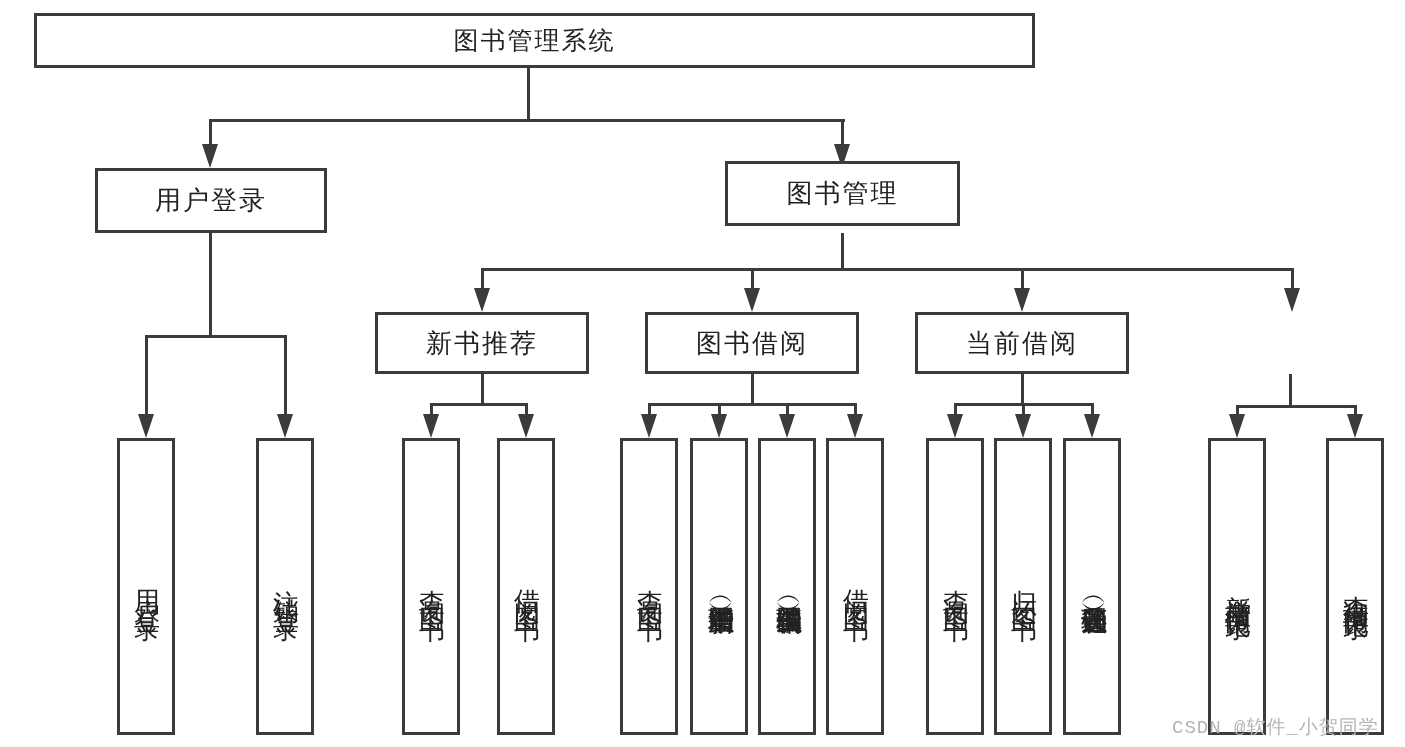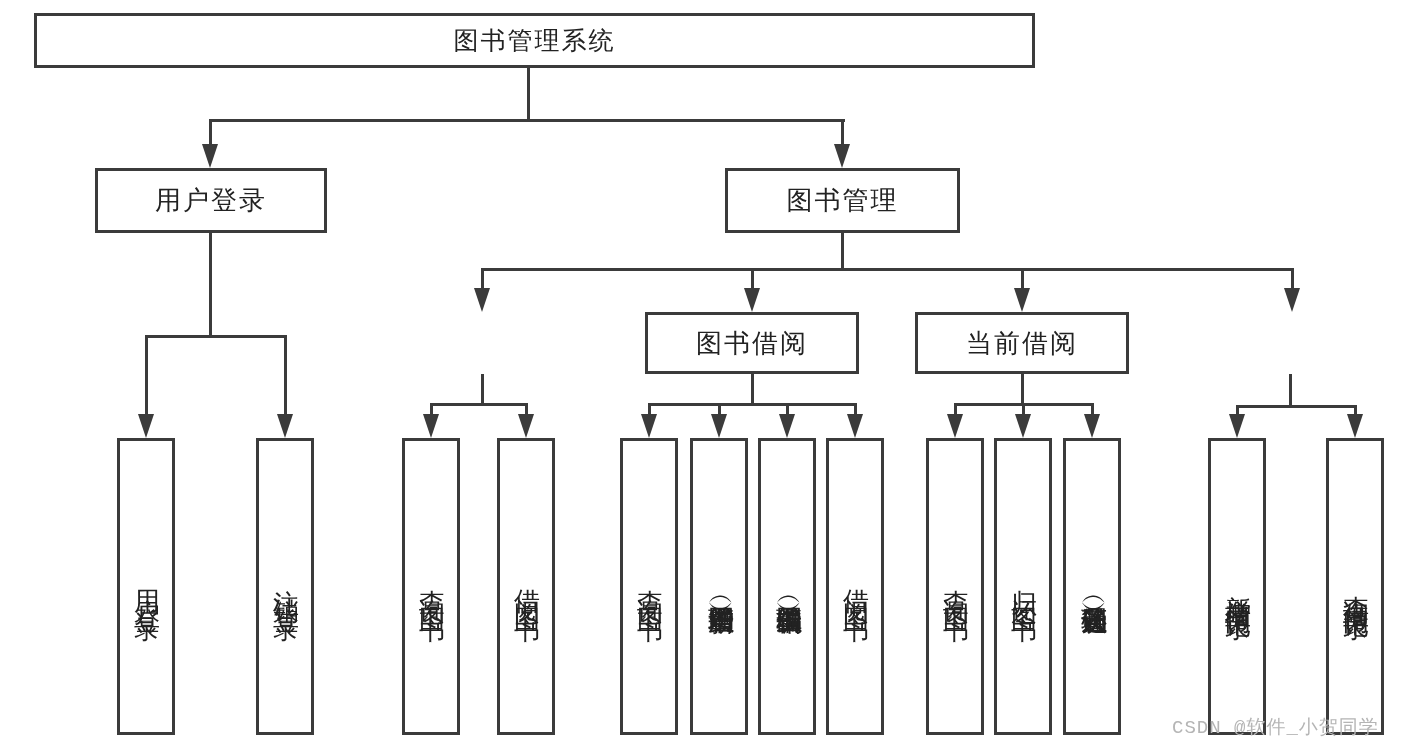--- a/index.html
+++ b/index.html
@@ -69,21 +69,21 @@
   <div class="vline" style="left:515px;top:68px;height:53px"></div>
   <div class="hline" style="left:197px;top:119px;width:636px"></div>
   <div class="vline" style="left:197px;top:119px;height:26px"></div>
   <div class="arrow" style="left:190px;top:144px"></div>
   <div class="vline" style="left:829px;top:119px;height:26px"></div>
   <div class="arrow" style="left:822px;top:144px"></div>
 
   <div class="node" style="left:83px;top:168px;width:232px;height:65px">
     <span>用户登录</span>
   </div>
-  <div class="node" style="left:713px;top:168px;width:235px;height:65px">
+  <div class="node" style="left:713px;top:161px;width:235px;height:65px">
     <span>图书管理</span>
   </div>
 
   <div class="vline" style="left:197px;top:233px;height:104px"></div>
   <div class="hline" style="left:133px;top:335px;width:142px"></div>
   <div class="vline" style="left:133px;top:335px;height:80px"></div>
   <div class="arrow" style="left:126px;top:414px"></div>
   <div class="vline" style="left:272px;top:335px;height:80px"></div>
   <div class="arrow" style="left:265px;top:414px"></div>
 
@@ -91,20 +91,23 @@
   <div class="hline" style="left:469px;top:268px;width:813px"></div>
   <div class="vline" style="left:469px;top:268px;height:22px"></div>
   <div class="arrow" style="left:462px;top:288px"></div>
   <div class="vline" style="left:739px;top:268px;height:22px"></div>
   <div class="arrow" style="left:732px;top:288px"></div>
   <div class="vline" style="left:1009px;top:268px;height:22px"></div>
   <div class="arrow" style="left:1002px;top:288px"></div>
   <div class="vline" style="left:1279px;top:268px;height:22px"></div>
   <div class="arrow" style="left:1272px;top:288px"></div>
 
+  <div class="node" style="left:363px;top:312px;width:214px;height:62px">
+    <span>新书推荐</span>
+  </div>
   <div class="node" style="left:633px;top:312px;width:214px;height:62px">
     <span>图书借阅</span>
   </div>
   <div class="node" style="left:903px;top:312px;width:214px;height:62px">
     <span>当前借阅</span>
   </div>
 
   <div class="vline" style="left:469px;top:374px;height:31px"></div>
   <div class="hline" style="left:418px;top:403px;width:98px"></div>
   <div class="vline" style="left:418px;top:403px;height:12px"></div>

